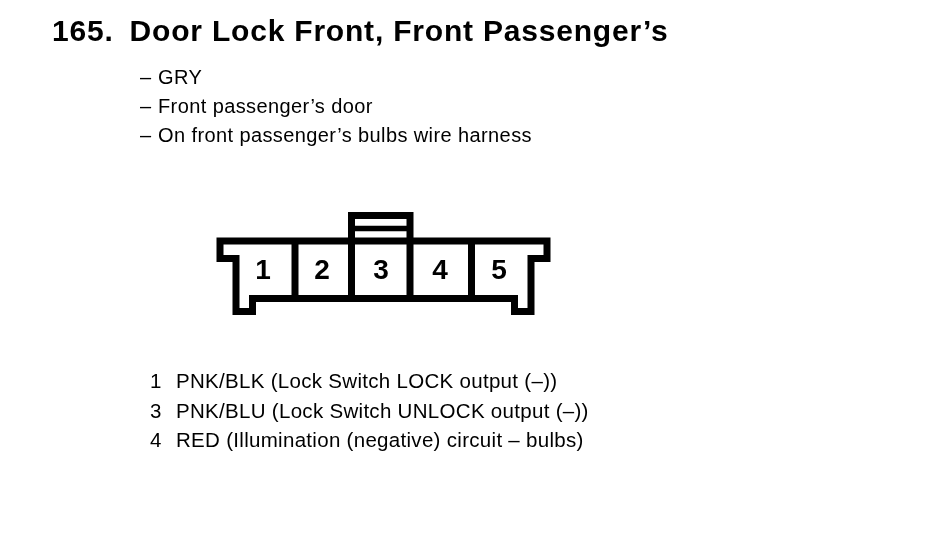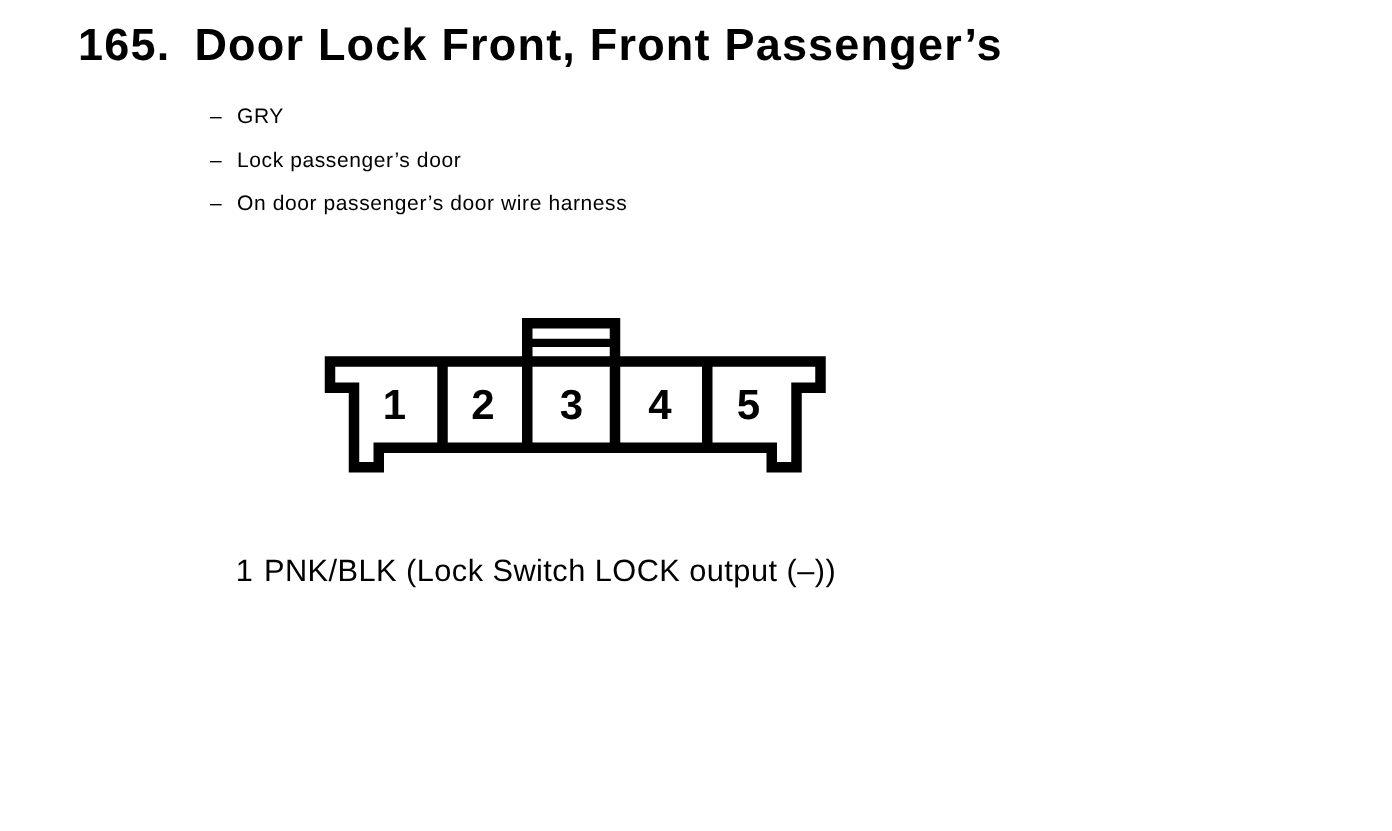--- a/index.html
+++ b/index.html
@@ -24,21 +24,21 @@
     font-size: 30px;
     line-height: 36px;
     letter-spacing: 0.8px;
     white-space: nowrap;
   }
   .title-num { margin-right: 16px; }
   
   .bullets {
     position: absolute;
     left: 140px; top: 63px;
-    font-size: 14px;
+    font-size: 20px;
     line-height: 29px;
     letter-spacing: 0.4px;
     white-space: nowrap;
   }
   .bullet-line { display: block; }
   .dash { display: inline-block; width: 18px; }
   
   .connector {
     position: absolute;
     left: 200px; top: 200px;
@@ -54,42 +54,42 @@
   }
   
   .pinout {
     position: absolute;
     left: 150px; top: 366px;
     font-size: 20.5px;
     line-height: 29.5px;
     letter-spacing: 0.3px;
     white-space: nowrap;
   }
-  .pin-row { display: block; text-align: center; }
+  .pin-row { display: block; }
   .pin-num { display: inline-block; width: 26px; }
 </style>
 </head>
 <body>
 
 <div class="canvas">
 
   <div class="title-row">
     <span class="title-num">165.</span>
     <span class="title-text">Door Lock Front, Front Passenger’s</span>
   </div>
 
   <div class="bullets">
     <div class="bullet-line">
       <span class="dash">–</span><span>GRY</span>
     </div>
     <div class="bullet-line">
-      <span class="dash">–</span><span>Lock passenger’s door</span>
+      <span class="dash">–</span><span>Front passenger’s door</span>
     </div>
     <div class="bullet-line">
-      <span class="dash">–</span><span>On door passenger’s door wire harness</span>
+      <span class="dash">–</span><span>On front passenger’s bulbs wire harness</span>
     </div>
   </div>
 
   <svg class="connector" width="360" height="125" viewBox="200 200 360 125" xmlns="http://www.w3.org/2000/svg">
 
     <path class="s7" d="M 220,241 H 547 V 258.5 H 531 V 311.5 H 514.5 V 298.5 H 252.5 V 311.5 H 236 V 258.5 H 220 Z"></path>
 
     <path class="s7" d="M 351.5,244 V 215.5 H 410 V 244"></path>
     <line class="s5" x1="348.5" y1="228.5" x2="413" y2="228.5"></line>
 
@@ -102,15 +102,21 @@
     <text class="pin-digit" x="322" y="279">2</text>
     <text class="pin-digit" x="381" y="279">3</text>
     <text class="pin-digit" x="440" y="279">4</text>
     <text class="pin-digit" x="499" y="279">5</text>
   </svg>
 
   <div class="pinout">
     <div class="pin-row">
       <span class="pin-num">1</span><span class="pin-desc">PNK/BLK (Lock Switch LOCK output (–))</span>
     </div>
+    <div class="pin-row">
+      <span class="pin-num">3</span><span class="pin-desc">PNK/BLU (Lock Switch UNLOCK output (–))</span>
+    </div>
+    <div class="pin-row">
+      <span class="pin-num">4</span><span class="pin-desc">RED (Illumination (negative) circuit – bulbs)</span>
+    </div>
   </div>
 
 </div>
 
 </body></html>

